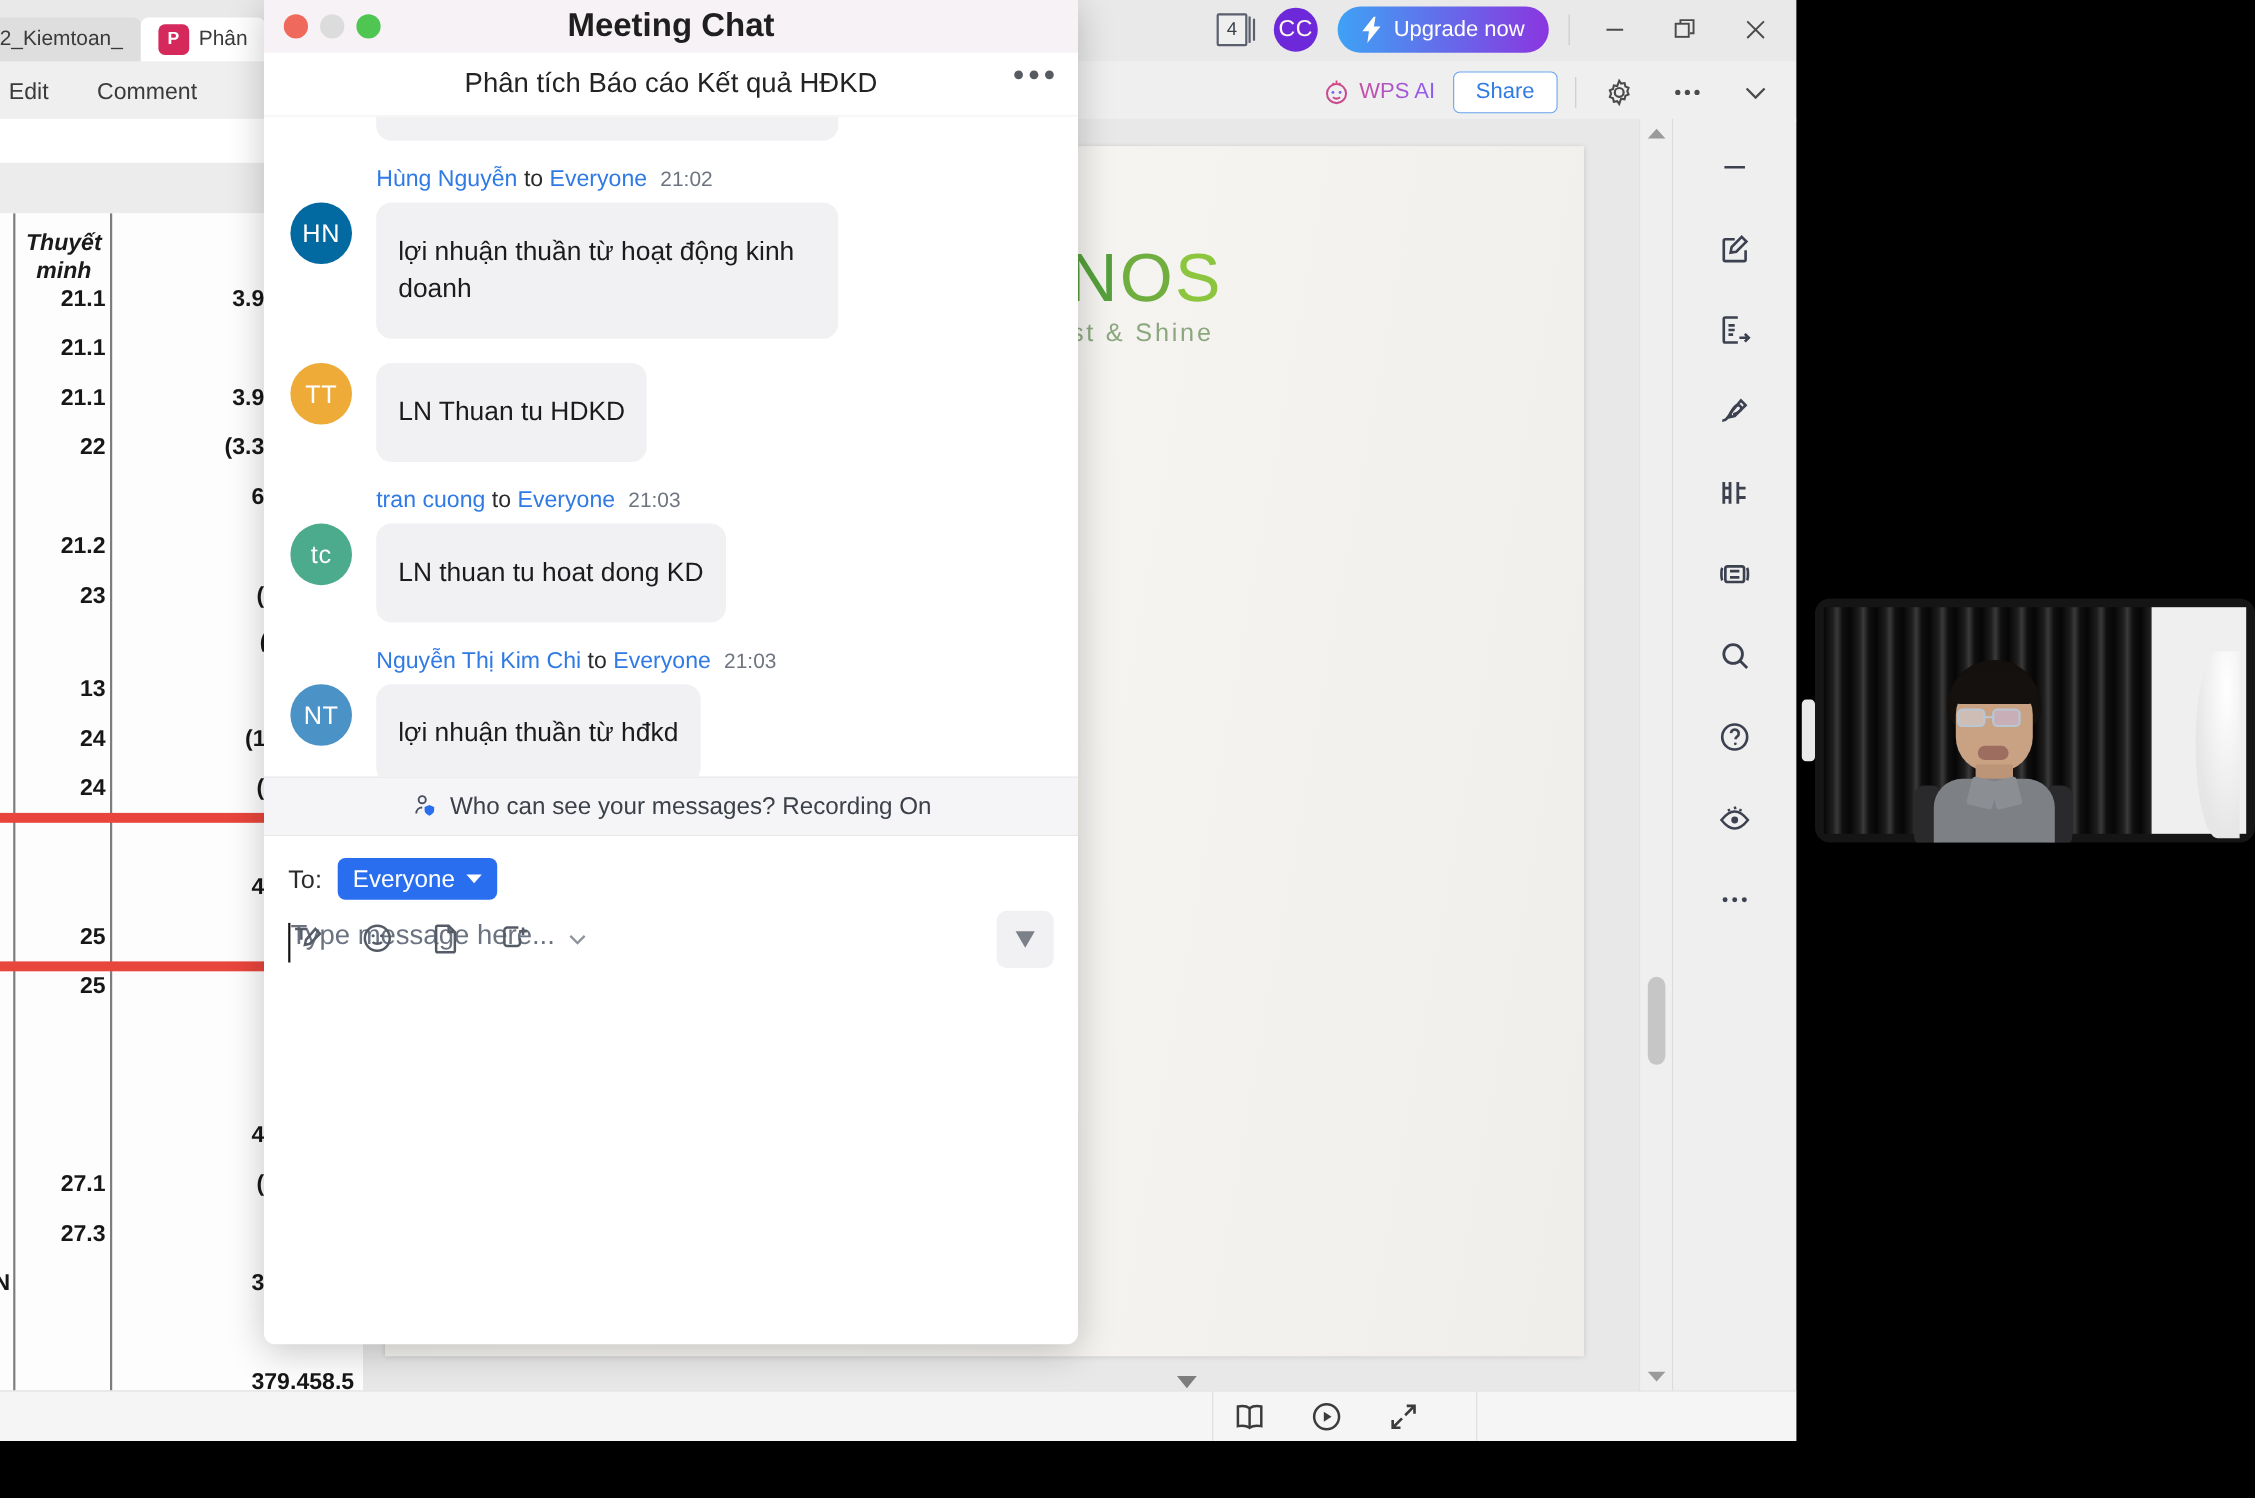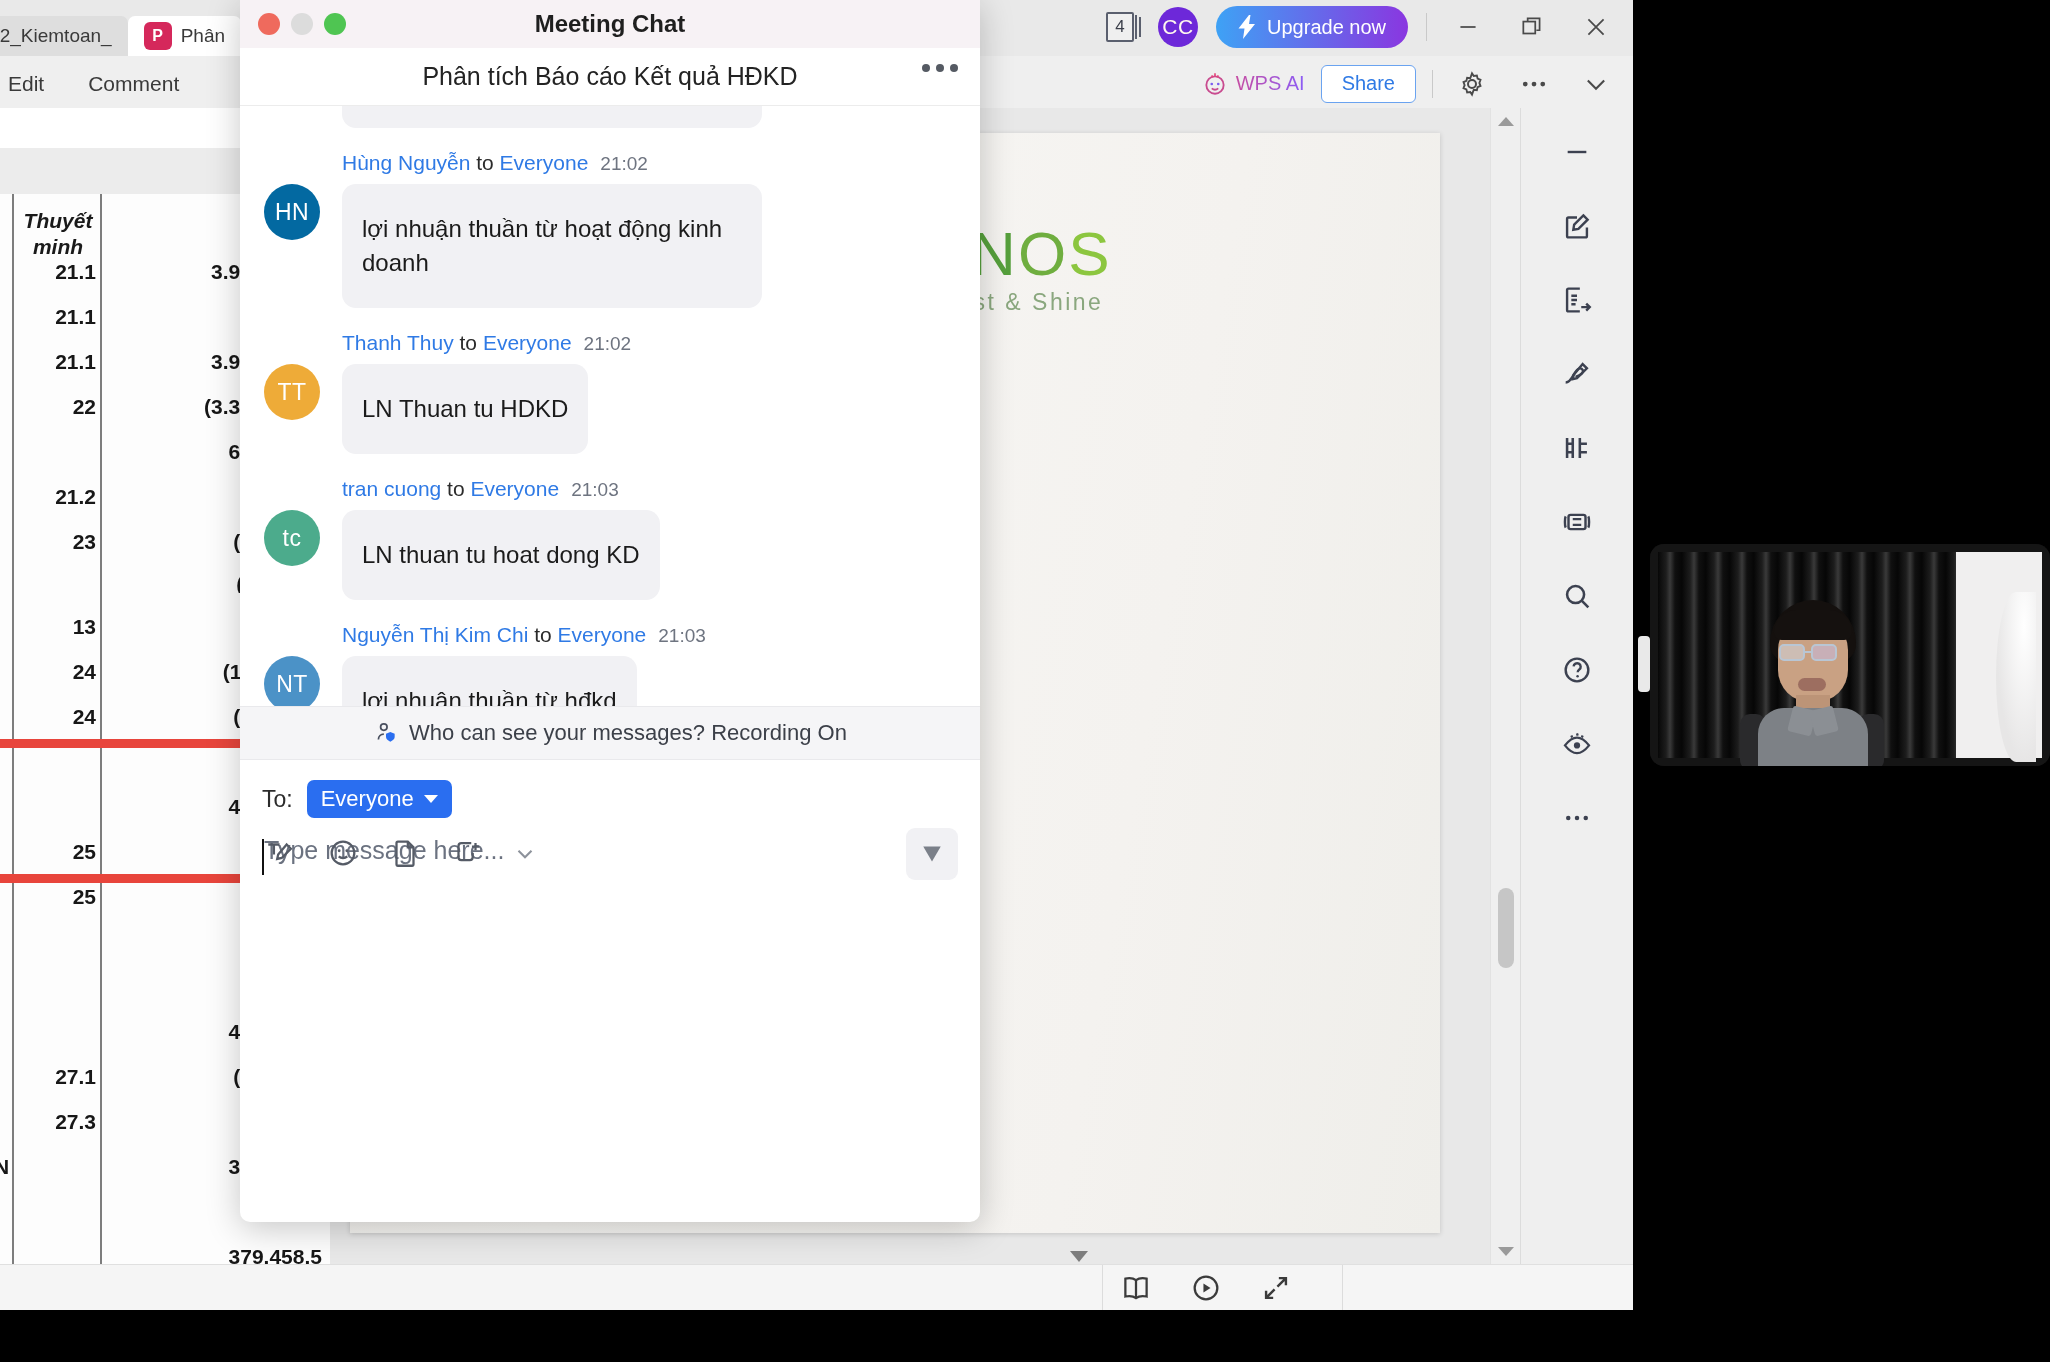--- a/index.html
+++ b/index.html
@@ -256,21 +256,21 @@
   }
   .chat-titlebar {
     position: relative; height: 48px;
     background: #f7f2f5;
     display: flex; align-items: center;
   }
   .traffic { position:absolute; left: 18px; top: 13px; display:flex; gap: 11px; }
   .tl { width: 22px; height: 22px; border-radius: 50%; }
   .tl.red { background:#ef6a5d; } .tl.yellow { background:#dcdcdc; } .tl.green { background:#4fc552; }
   .chat-title {
-    width: 100%; text-align:center; font-size: 24px; font-weight: bold; color:#1f1f1f;
+    width: 100%; text-align:center; font-size: 30px; font-weight: bold; color:#1f1f1f;
   }
   .chat-subbar {
     position: relative; height: 58px;
     background:#fff; border-bottom: 1px solid #ececec;
     display:flex; align-items:center; justify-content:center;
   }
   .chat-subtitle { font-size: 25px; color:#232323; }
   .subbar-dots {
     position:absolute; right: 22px; top: 16px;
     display:flex; gap: 6px;
@@ -706,21 +706,20 @@
       <div class="partial-bubble"></div>
       <div id="chat-messages">
           <div class="msg">
             <div class="msg-head"><span class="sender">Hùng Nguyễn</span><span class="to"> to </span><span class="everyone">Everyone</span><span class="time">21:02</span></div>
             <div class="msg-row">
               <div class="avatar" style="background: #0369a1;">HN</div>
               <div class="bubble">lợi nhuận thuần từ hoạt động kinh doanh</div>
             </div>
           </div>
           <div class="msg">
-            <div class="msg-head"><span class="sender">Thanh Thuy</span><span class="to"> to </span><span class="everyone">Everyone</span><span class="time">21:02</span></div>
             <div class="msg-row">
               <div class="avatar" style="background: rgb(238, 171, 56);">TT</div>
               <div class="bubble">LN Thuan tu HDKD</div>
             </div>
           </div>
           <div class="msg">
             <div class="msg-head"><span class="sender">tran cuong</span><span class="to"> to </span><span class="everyone">Everyone</span><span class="time">21:03</span></div>
             <div class="msg-row">
               <div class="avatar" style="background: rgb(76, 171, 140);">tc</div>
               <div class="bubble">LN thuan tu hoat dong KD</div>

